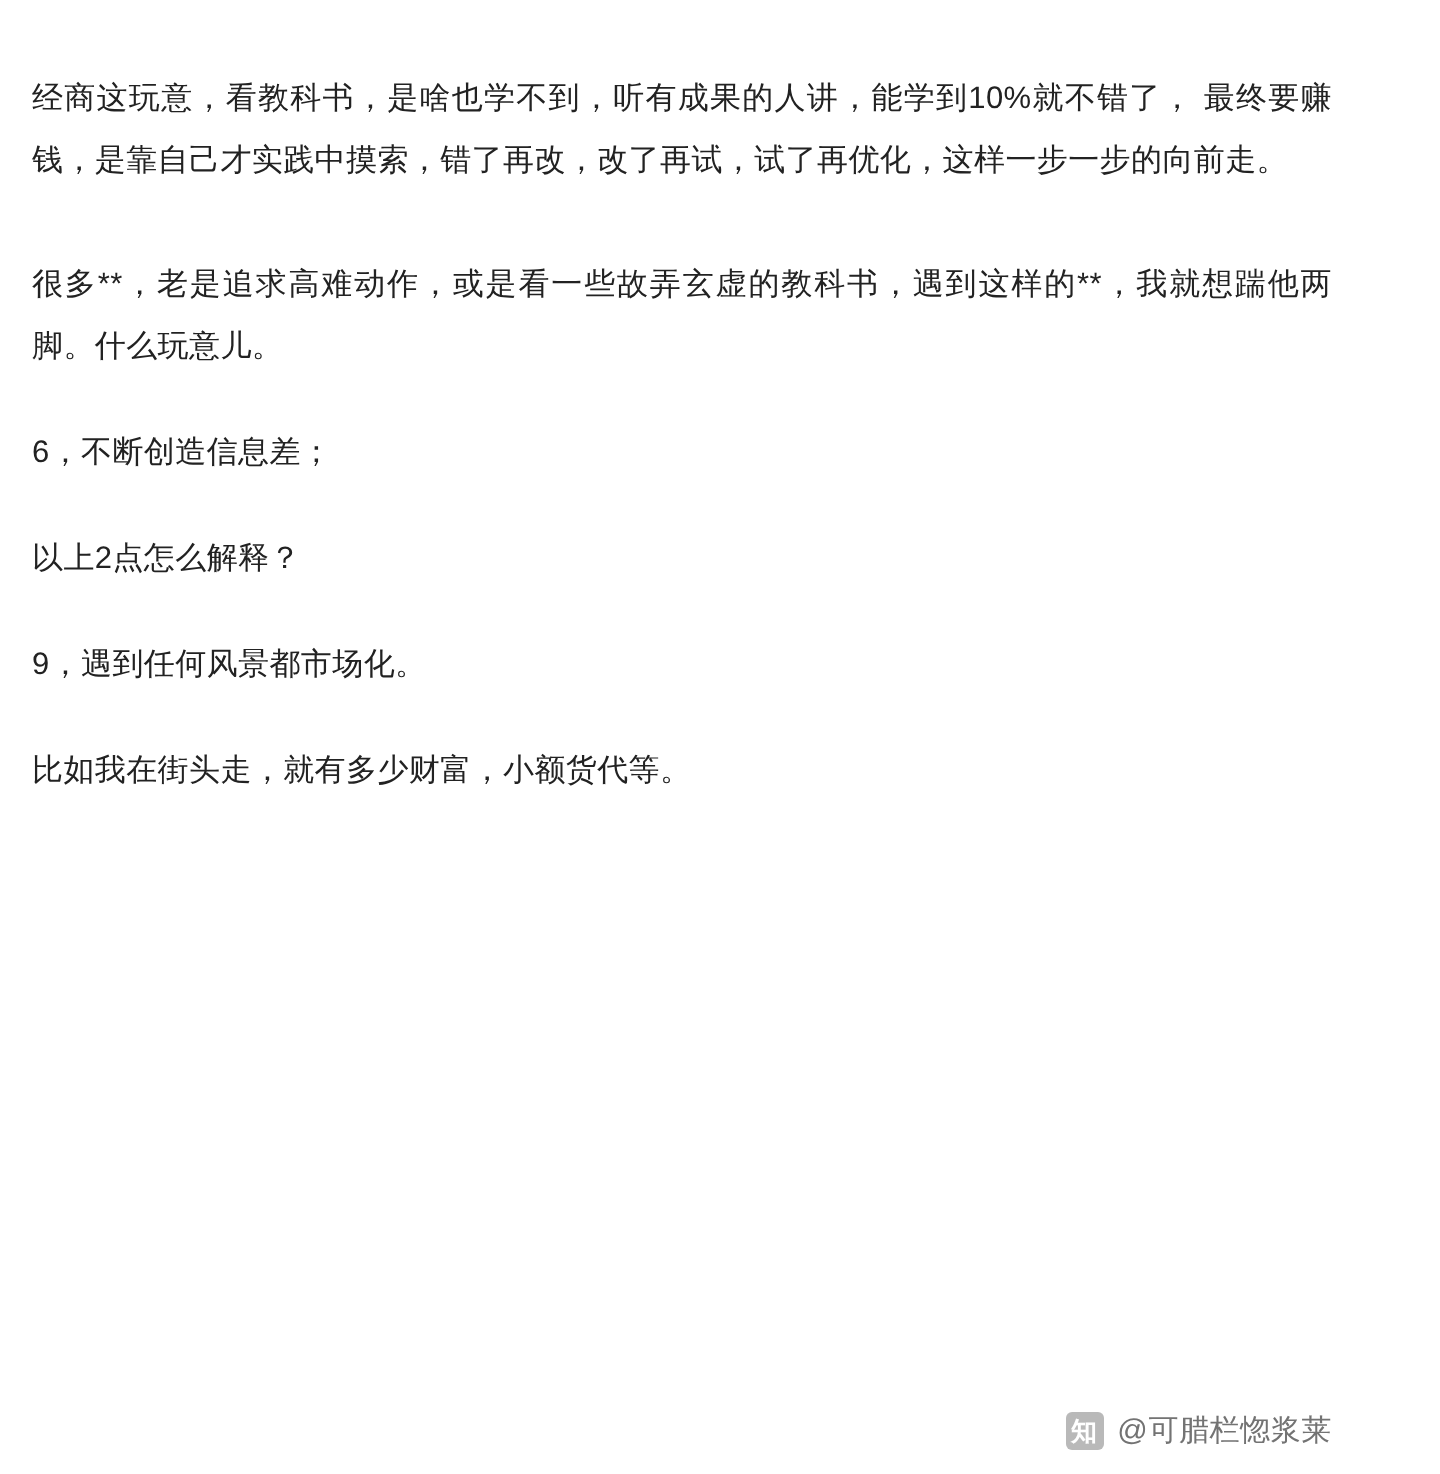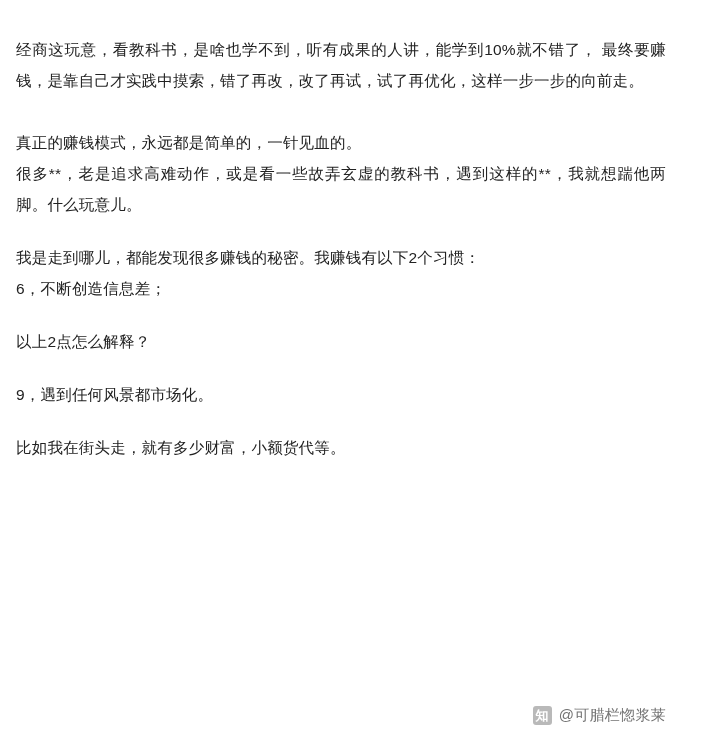--- a/index.html
+++ b/index.html
@@ -68,26 +68,24 @@
 <body>
 
 <div class="page">
 
   <div class="article">
 
     <p class="para">经商这玩意，看教科书，是啥也学不到，听有成果的人讲，能学到10%就不错了， 最终要赚钱，是靠自己才实践中摸索，错了再改，改了再试，试了再优化，这样一步一步的向前走。</p>
 
     <div class="gap-lg"></div>
 
-    <p class="para">真正的赚钱模式，永远都是简单的，一针见血的。</p>
     <p class="para">很多**，老是追求高难动作，或是看一些故弄玄虚的教科书，遇到这样的**，我就想踹他两脚。什么玩意儿。</p>
 
     <div class="gap-md"></div>
 
-    <p class="para">我是走到哪儿，都能发现很多赚钱的秘密。我赚钱有以下2个习惯：</p>
     <p class="para">6，不断创造信息差；</p>
 
     <div class="gap-md"></div>
 
     <p class="para">以上2点怎么解释？</p>
 
     <div class="gap-md"></div>
 
     <p class="para">9，遇到任何风景都市场化。</p>
 

